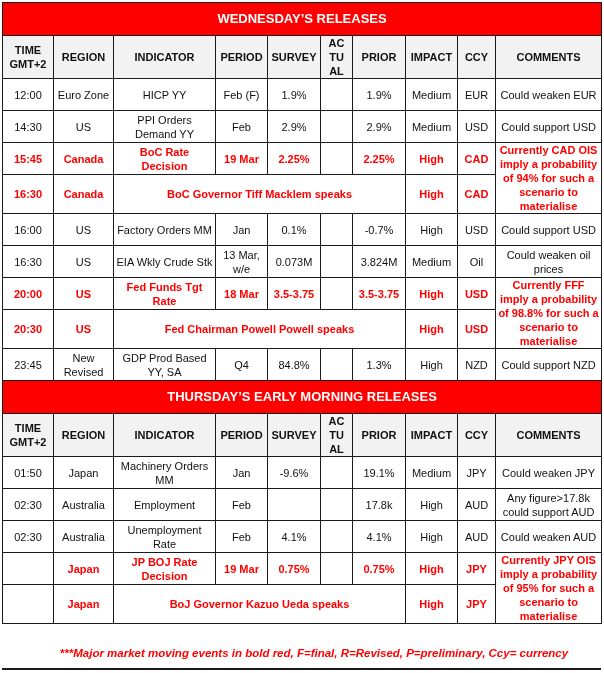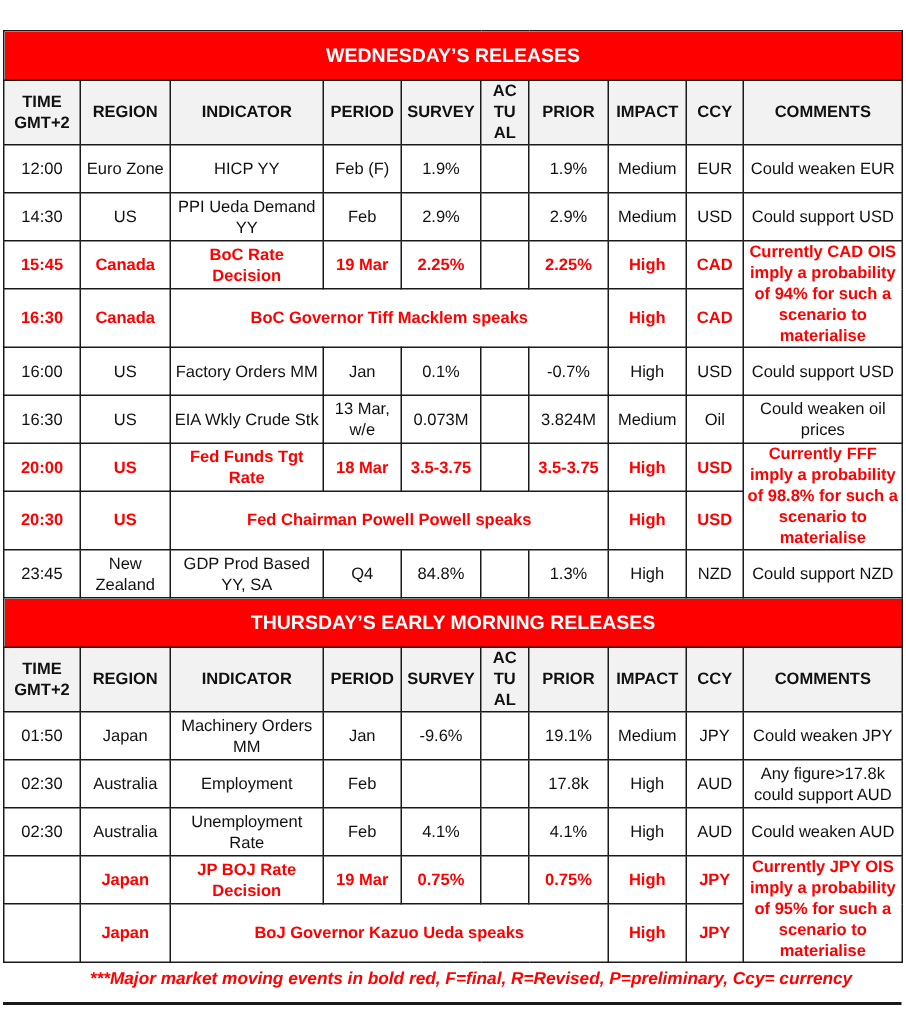--- a/index.html
+++ b/index.html
@@ -1,18 +1,18 @@
 <!DOCTYPE html>
 <html><head>
 <meta charset="utf-8">
 <style>
   html, body { margin: 0; padding: 0; background: #ffffff; }
   body { width: 604px; height: 673px; position: relative; font-family: "Liberation Sans", sans-serif; overflow: hidden; }
   table.cal {
-    position: absolute; left: 2px; top: 20px;
+    position: absolute; left: 2px; top: 2px;
     border-collapse: collapse; table-layout: fixed;
     width: 599px;
     font-size: 11px; color: #111;
   }
   table.cal td {
     border: 1.5px solid #1a1a1a;
     text-align: center; vertical-align: middle;
     padding: 0 2px; line-height: 14px;
     overflow: hidden;
   }
@@ -76,21 +76,21 @@
       <td>1.9%</td>
       <td></td>
       <td>1.9%</td>
       <td>Medium</td>
       <td>EUR</td>
       <td>Could weaken EUR</td>
     </tr>
     <tr class="r1">
       <td>14:30</td>
       <td>US</td>
-      <td>PPI Ueda Demand YY</td>
+      <td>PPI Orders Demand YY</td>
       <td>Feb</td>
       <td>2.9%</td>
       <td></td>
       <td>2.9%</td>
       <td>Medium</td>
       <td>USD</td>
       <td>Could support USD</td>
     </tr>
     <tr class="r1 red">
       <td class="red">15:45</td>
@@ -149,21 +149,21 @@
     </tr>
     <tr class="r2 red">
       <td class="red">20:30</td>
       <td class="red">US</td>
       <td class="red" colspan="5">Fed Chairman Powell Powell speaks</td>
       <td class="red">High</td>
       <td class="red">USD</td>
     </tr>
     <tr class="r1">
       <td>23:45</td>
-      <td>New Zealand</td>
+      <td>New Revised</td>
       <td>GDP Prod Based YY, SA</td>
       <td>Q4</td>
       <td>84.8%</td>
       <td></td>
       <td>1.3%</td>
       <td>High</td>
       <td>NZD</td>
       <td>Could support NZD</td>
     </tr>
 

